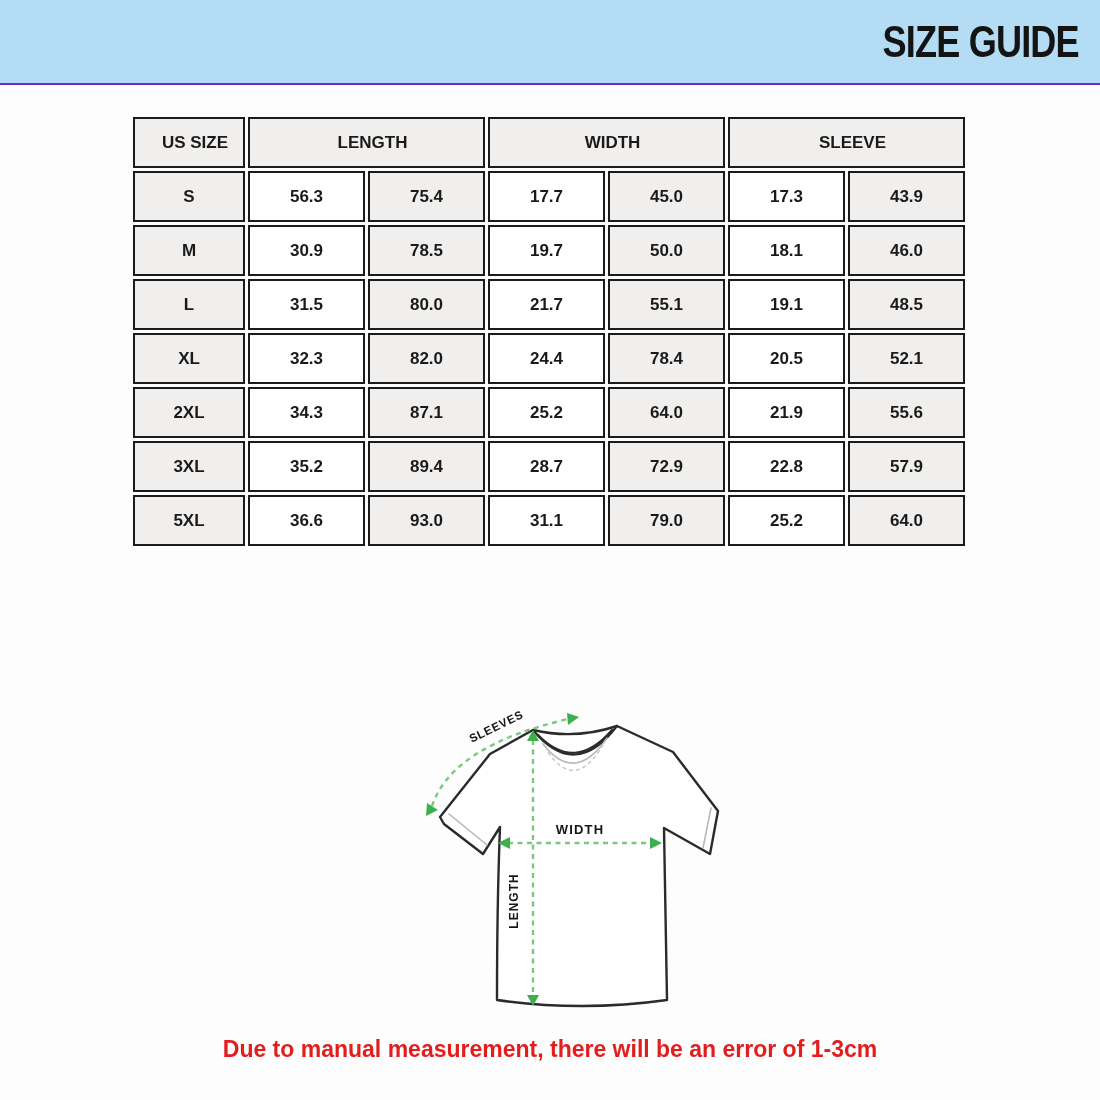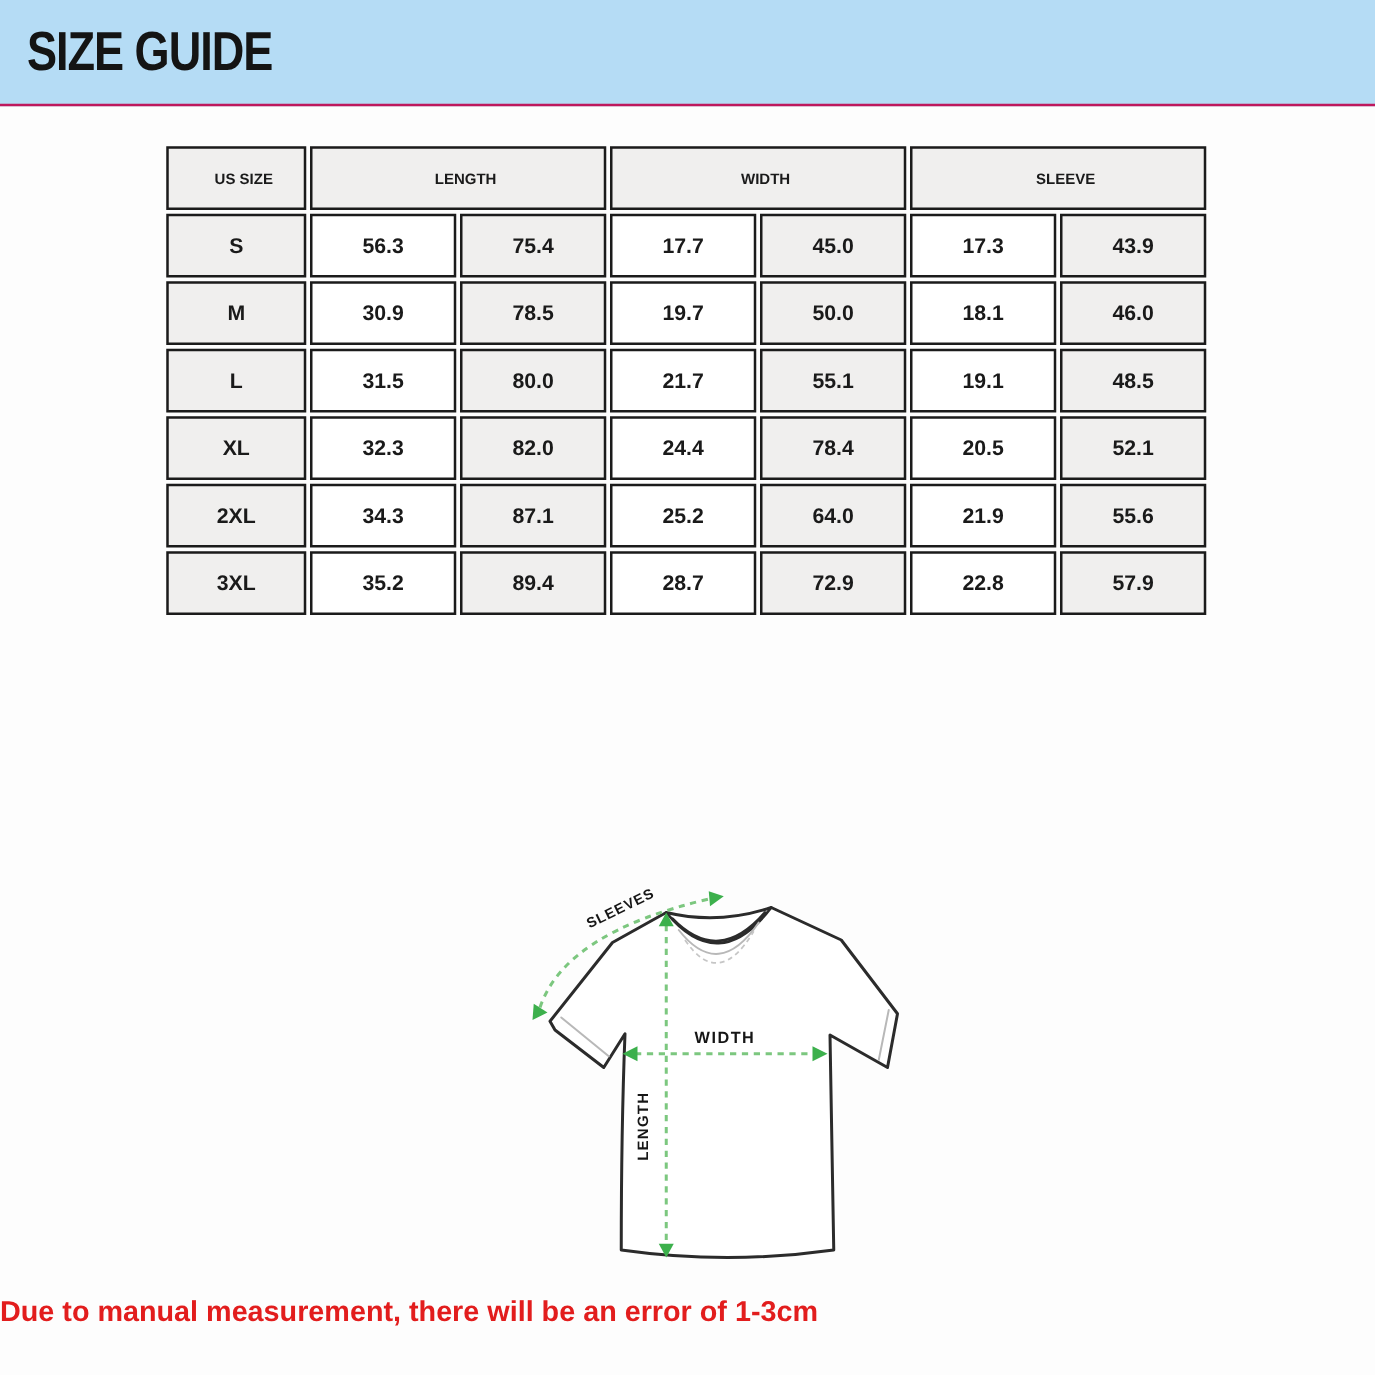--- a/index.html
+++ b/index.html
@@ -5,54 +5,54 @@
   html,body{margin:0;padding:0;}
   body{
     width:1100px;height:1100px;position:relative;overflow:hidden;
     background:#fdfdfd;
     font-family:"Liberation Sans", sans-serif;
     color:#1a1a1a;
   }
   
   .banner{
     position:absolute;left:0;top:0;width:1100px;height:83px;
-    background:#b5dcf5;border-bottom:2px solid #be185d;
-    display:flex;align-items:center;justify-content:flex-start;
+    background:#b5dcf5;border-bottom:2px solid #6d28d9;
+    display:flex;align-items:center;justify-content:flex-end;
   }
   .banner h1{
     margin:0;font-size:44px;font-weight:bold;color:#141414;
     letter-spacing:-1px;transform:scaleX(0.82);transform-origin:center;
   }
   
   table.size-table{
     position:absolute;left:130px;top:114px;width:838px;
     border-collapse:separate;border-spacing:3px;table-layout:fixed;
   }
   table.size-table td{
     border:2px solid #1b1b1b;
     height:47px;text-align:center;vertical-align:middle;
     font-size:17px;font-weight:bold;padding:0;
     background:#ffffff;
   }
   table.size-table td.sh{background:#f0efee;}
-  table.size-table td.grp{font-size:12px;padding-left:12px;}
+  table.size-table td.grp{font-size:17px;padding-left:12px;}
   
   .diagram{position:absolute;left:400px;top:688px;width:400px;height:352px;}
   .diagram svg{display:block;width:100%;height:100%;}
   .shirt-line{fill:#ffffff;stroke:#2b2b2b;stroke-width:2.4;stroke-linejoin:round;stroke-linecap:round;}
   .seam{fill:none;stroke:#2b2b2b;stroke-width:2.2;stroke-linecap:round;}
   .seam-gray{fill:none;stroke:#b8b8b8;stroke-width:1.6;stroke-linecap:round;}
   .seam-gray-dash{fill:none;stroke:#c6c6c6;stroke-width:1.4;stroke-dasharray:4,3;}
   .measure{fill:none;stroke:#7cc77f;stroke-width:2.4;stroke-dasharray:5,4.5;}
   .arrow{fill:#3cb04c;stroke:none;}
   .diag-label{font-family:"Liberation Sans",sans-serif;font-weight:bold;fill:#161616;}
   
   .footnote{
     position:absolute;left:0;top:1036px;width:1100px;
-    text-align:left;font-size:23px;font-weight:bold;color:#e21d1d;
+    text-align:center;font-size:23px;font-weight:bold;color:#e21d1d;
   }
 </style>
 </head>
 <body>
 
 <div class="banner">
   <h1>SIZE GUIDE</h1>
 </div>
 
 <table class="size-table">
@@ -119,20 +119,29 @@
   </tr>
   <tr>
     <td class="sh">3XL</td>
     <td>35.2</td>
     <td class="sh">89.4</td>
     <td>28.7</td>
     <td class="sh">72.9</td>
     <td>22.8</td>
     <td class="sh">57.9</td>
   </tr>
+  <tr>
+    <td class="sh">5XL</td>
+    <td>36.6</td>
+    <td class="sh">93.0</td>
+    <td>31.1</td>
+    <td class="sh">79.0</td>
+    <td>25.2</td>
+    <td class="sh">64.0</td>
+  </tr>
 </tbody>
   </table>
 
 <div class="diagram">
   <svg viewBox="0 0 400 352">
 
     <path class="shirt-line" d="M 133,42
          L 90,66
          L 40,129
          L 44,136

